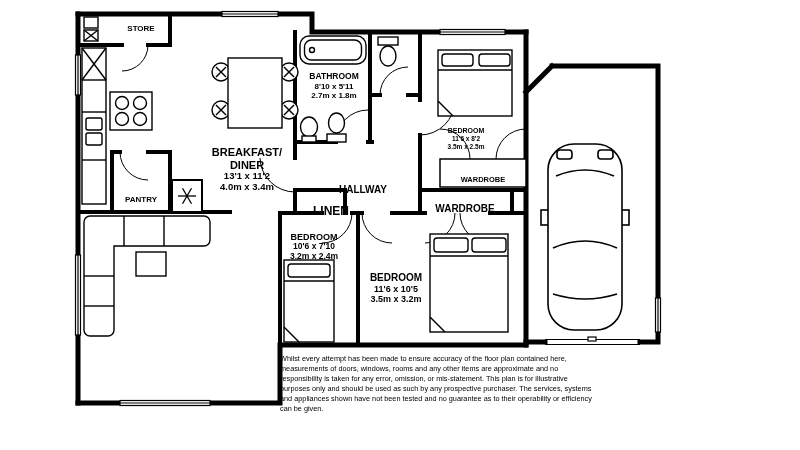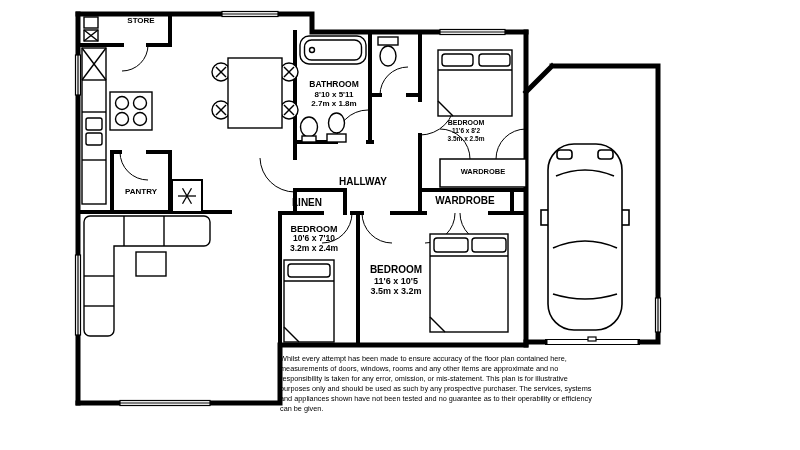--- a/index.html
+++ b/index.html
@@ -1,20 +1,20 @@
 <!DOCTYPE html>
 <html><head>
 <meta charset="utf-8">
 <style>
   * { margin:0; padding:0; box-sizing:border-box; }
   html,body { width:800px; height:450px; background:#fff; font-family:"Liberation Sans",sans-serif; }
   .screen { position:relative; width:800px; height:450px; background:#fff; overflow:hidden; color:#000; }
   .plan-svg { position:absolute; left:0; top:0; }
   .room-label { position:absolute; transform:translateX(-50%); text-align:center; white-space:nowrap; line-height:1.15; }
-  .rname { font-weight:bold; white-space:pre-line; }
+  .rname { font-weight:bold; white-space:pre-line;margin-top:8px; }
   .rdim  { font-weight:bold; }
   .disclaimer { position:absolute; left:280px; top:354px; width:316px; font-size:7.3px; line-height:1.38; font-weight:400; }
 </style>
 </head>
 <body>
 
 <div class="screen">
 
   <svg class="plan-svg" width="800" height="450" viewBox="0 0 800 450">
 
@@ -213,32 +213,38 @@
   </svg>
 
   <div class="room-label" style="left:141px; top:16px; font-size:8px;">
     <div class="rname">STORE</div>
   </div>
 
   <div class="room-label" style="left:141px; top:187px; font-size:8px;">
     <div class="rname">PANTRY</div>
   </div>
 
-
-  <div class="room-label" style="left:334px; top:80px; font-size:8.5px;">
+  <div class="room-label" style="left:247px; top:138px; font-size:11px;">
+    <div class="rname">BREAKFAST/
+DINER</div>
+    <div class="rdim" style="font-size:9.5px;">13'1 x 11'2</div>
+    <div class="rdim" style="font-size:9.5px;">4.0m x 3.4m</div>
+  </div>
+
+  <div class="room-label" style="left:334px; top:64px; font-size:8.5px;">
     <div class="rname">BATHROOM</div>
     <div class="rdim" style="font-size:8px;">8'10 x 5'11</div>
     <div class="rdim" style="font-size:8px;">2.7m x 1.8m</div>
   </div>
 
   <div class="room-label" style="left:363px; top:176px; font-size:10px;">
     <div class="rname">HALLWAY</div>
   </div>
 
-  <div class="room-label" style="left:307px; top:197px; font-size:10px;">
+  <div class="room-label" style="left:331px; top:197px; font-size:12px;">
     <div class="rname">LINEN</div>
   </div>
 
   <div class="room-label" style="left:466px; top:119px; font-size:7px;">
     <div class="rname">BEDROOM</div>
     <div class="rdim" style="font-size:6.5px;">11'6 x 8'2</div>
     <div class="rdim" style="font-size:6.5px;">3.5m x 2.5m</div>
   </div>
 
   <div class="room-label" style="left:483px; top:168px; font-size:7.5px;">

